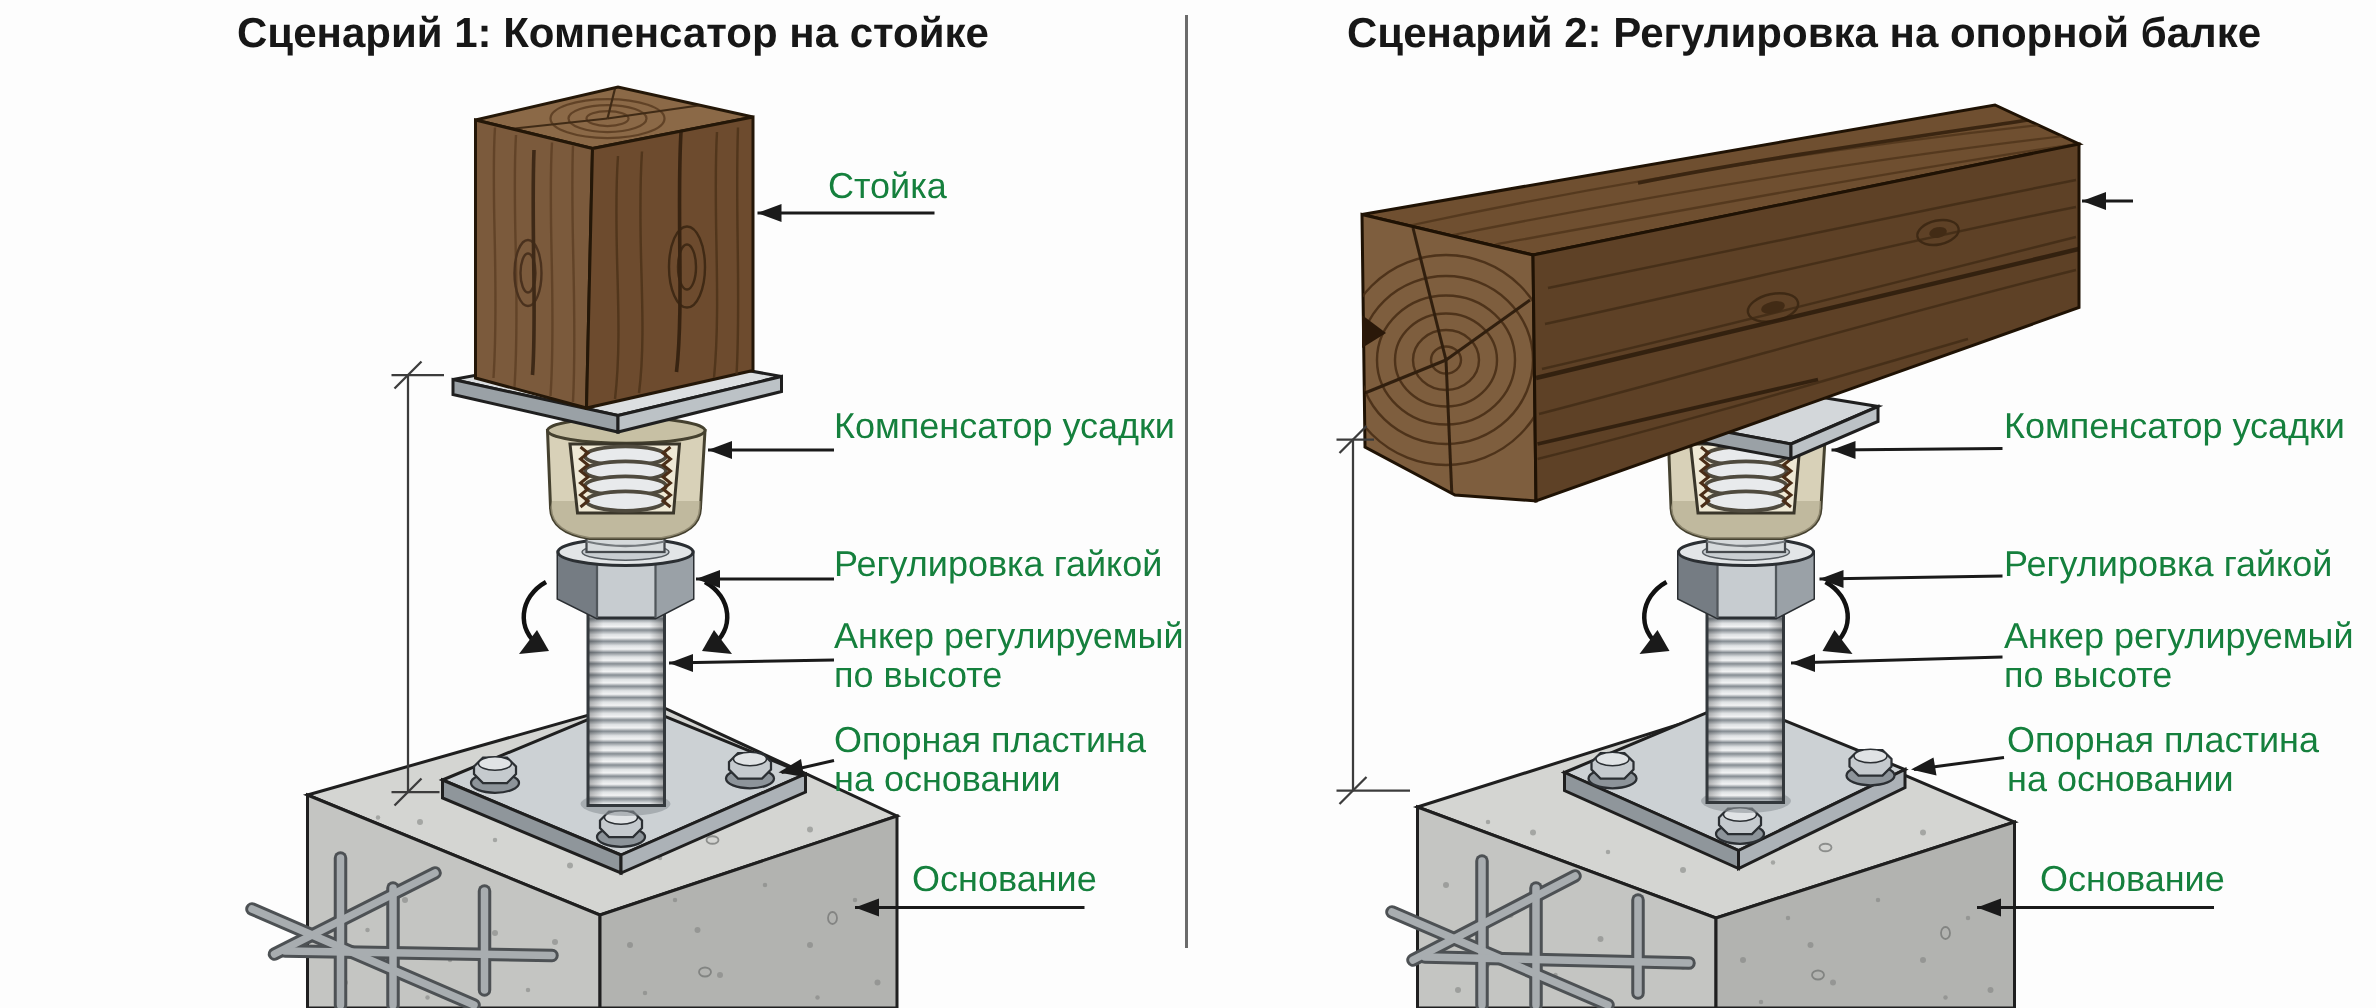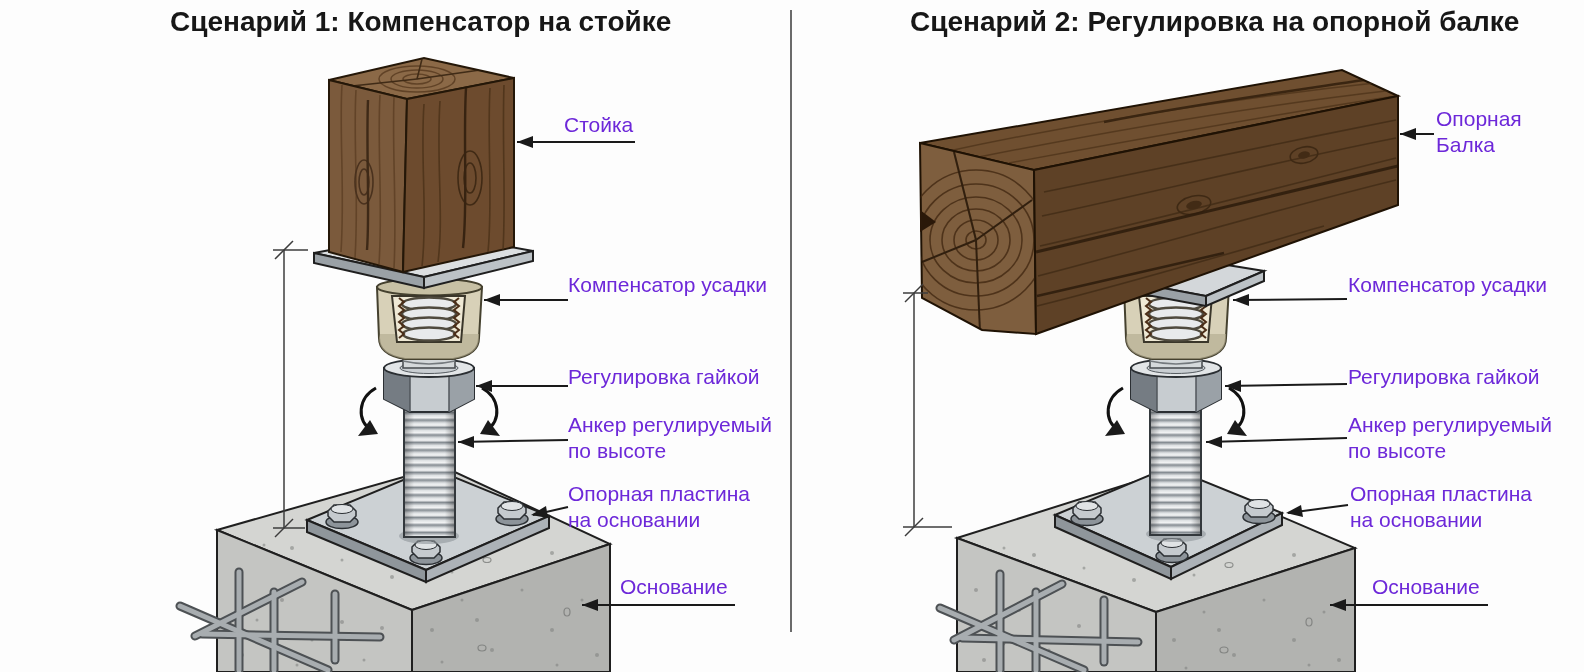--- a/index.html
+++ b/index.html
@@ -1,21 +1,21 @@
 <!DOCTYPE html>
 <html><head>
 <meta charset="utf-8">
 <style>
   html,body{margin:0;padding:0;background:#fff;}
   #stage{position:relative;width:1584px;height:672px;background:#fdfdfd;overflow:hidden;
          font-family:"Liberation Sans","DejaVu Sans",sans-serif;}
-  .panel{position:absolute;top:0;width:792px;height:672px;margin-left:12px;}
+  .panel{position:absolute;top:0;width:792px;height:672px;}
   .panel svg{position:absolute;left:0;top:0;}
   .title{position:absolute;font-size:28px;font-weight:700;color:#171717;white-space:nowrap;}
-  .lbl{position:absolute;font-size:21px;font-weight:400;color:#6d28d9;line-height:26px;
+  .lbl{position:absolute;font-size:24px;font-weight:400;color:#15803d;line-height:26px;
        white-space:pre-line;}
   #divider{position:absolute;left:790px;top:10px;width:2px;height:622px;background:#6b6b6b;}
   .ldr{stroke:#1a1a1a;stroke-width:2;fill:none;}
   .ah{fill:#1a1a1a;stroke:none;}
   .dim{stroke:#3c3c3c;stroke-width:1.5;fill:none;}
   .edge{stroke:#1f1f1f;stroke-width:2;}
 </style>
 </head>
 <body>
 
@@ -455,22 +455,20 @@
         <line class="ldr" x1="402" y1="442" x2="543" y2="438"></line>
           <polygon class="ah" points="402,442 418,436 418,448"></polygon>
         <line class="ldr" x1="544" y1="505" x2="484" y2="513"></line>
           <polygon class="ah" points="482,513 497,505 499,517"></polygon>
         <line class="ldr" x1="526" y1="605" x2="684" y2="605"></line>
           <polygon class="ah" points="526,605 542,599 542,611"></polygon>
       </g>
     </svg>
 
     <div class="title" style="left:106px;top:6px">Сценарий 2: Регулировка на опорной балке</div>
-    <div class="lbl" style="left:632px;top:106px">Опорная
-Балка</div>
     <div class="lbl" style="left:544px;top:272px">Компенсатор усадки</div>
     <div class="lbl" style="left:544px;top:364px">Регулировка гайкой</div>
     <div class="lbl" style="left:544px;top:412px">Анкер регулируемый
 по высоте</div>
     <div class="lbl" style="left:546px;top:481px">Опорная пластина
 на основании</div>
     <div class="lbl" style="left:568px;top:574px">Основание</div>
   </div>
 
   <div id="divider"></div>

